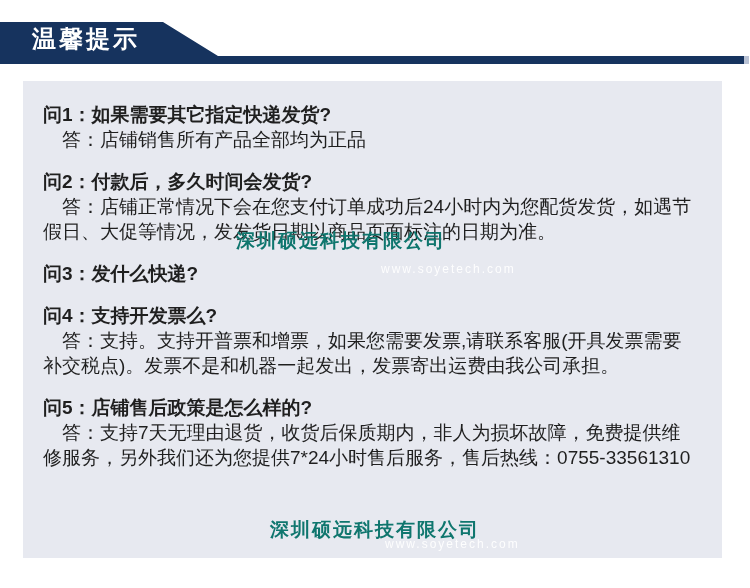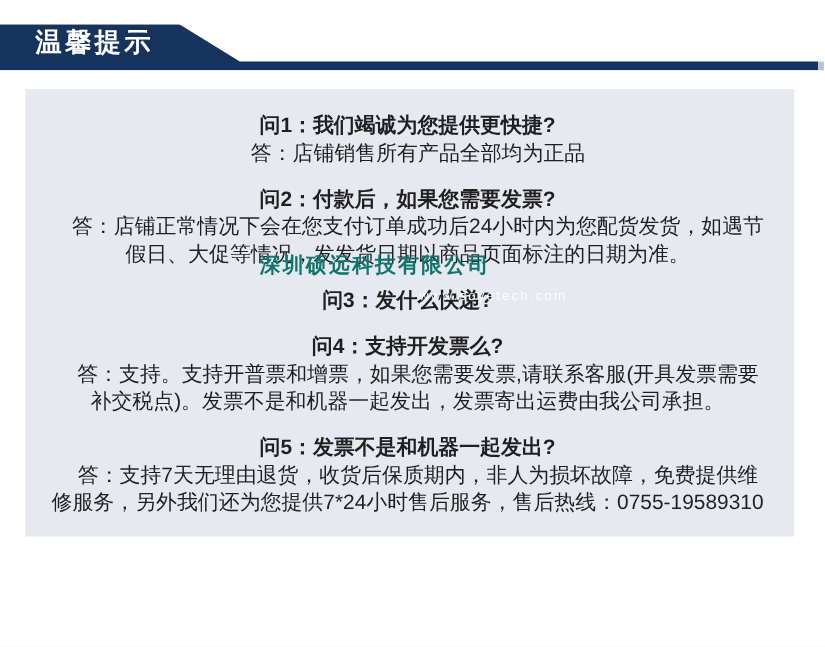--- a/index.html
+++ b/index.html
@@ -4,24 +4,23 @@
 <style>
   html, body {
     margin: 0;
     padding: 0;
     background: #ffffff;
     font-family: "Liberation Sans", "DejaVu Sans", sans-serif;
   }
   .page {
     position: relative;
     width: 750px;
-    height: 488px;
+    height: 588px;
     background: #ffffff;
     overflow: hidden;
-    text-align: center;
   }
 
   
   .banner {
     position: absolute;
     left: 0;
     top: 22px;
     width: 750px;
     height: 42px;
     background: #16335e;
@@ -103,37 +102,37 @@
   <div class="banner-tip"></div>
 
   <div class="faq-box">
 
     <span class="wm wm-company wm1-company">深圳硕远科技有限公司</span>
     <span class="wm wm-url wm1-url">www.soyetech.com</span>
     <span class="wm wm-company wm2-company">深圳硕远科技有限公司</span>
     <span class="wm wm-url wm2-url">www.soyetech.com</span>
 
     <div class="qa-block">
-      <p class="qa-question">问1：我们竭诚为您提供更快捷?</p>
+      <p class="qa-question">问1：如果需要其它指定快递发货?</p>
       <p class="qa-answer">答：店铺销售所有产品全部均为正品</p>
     </div>
 
     <div class="qa-block">
-      <p class="qa-question">问2：付款后，如果您需要发票?</p>
+      <p class="qa-question">问2：付款后，多久时间会发货?</p>
       <p class="qa-answer">答：店铺正常情况下会在您支付订单成功后24小时内为您配货发货，如遇节假日、大促等情况，发发货日期以商品页面标注的日期为准。</p>
     </div>
 
     <div class="qa-block">
       <p class="qa-question">问3：发什么快递?</p>
     </div>
 
     <div class="qa-block">
       <p class="qa-question">问4：支持开发票么?</p>
       <p class="qa-answer">答：支持。支持开普票和增票，如果您需要发票,请联系客服(开具发票需要补交税点)。发票不是和机器一起发出，发票寄出运费由我公司承担。</p>
     </div>
 
     <div class="qa-block">
-      <p class="qa-question">问5：发票不是和机器一起发出?</p>
-      <p class="qa-answer">答：支持7天无理由退货，收货后保质期内，非人为损坏故障，免费提供维修服务，另外我们还为您提供7*24小时售后服务，售后热线：0755-19589310</p>
+      <p class="qa-question">问5：店铺售后政策是怎么样的?</p>
+      <p class="qa-answer">答：支持7天无理由退货，收货后保质期内，非人为损坏故障，免费提供维修服务，另外我们还为您提供7*24小时售后服务，售后热线：0755-33561310</p>
     </div>
 
   </div>
 </div>
 
 </body></html>

